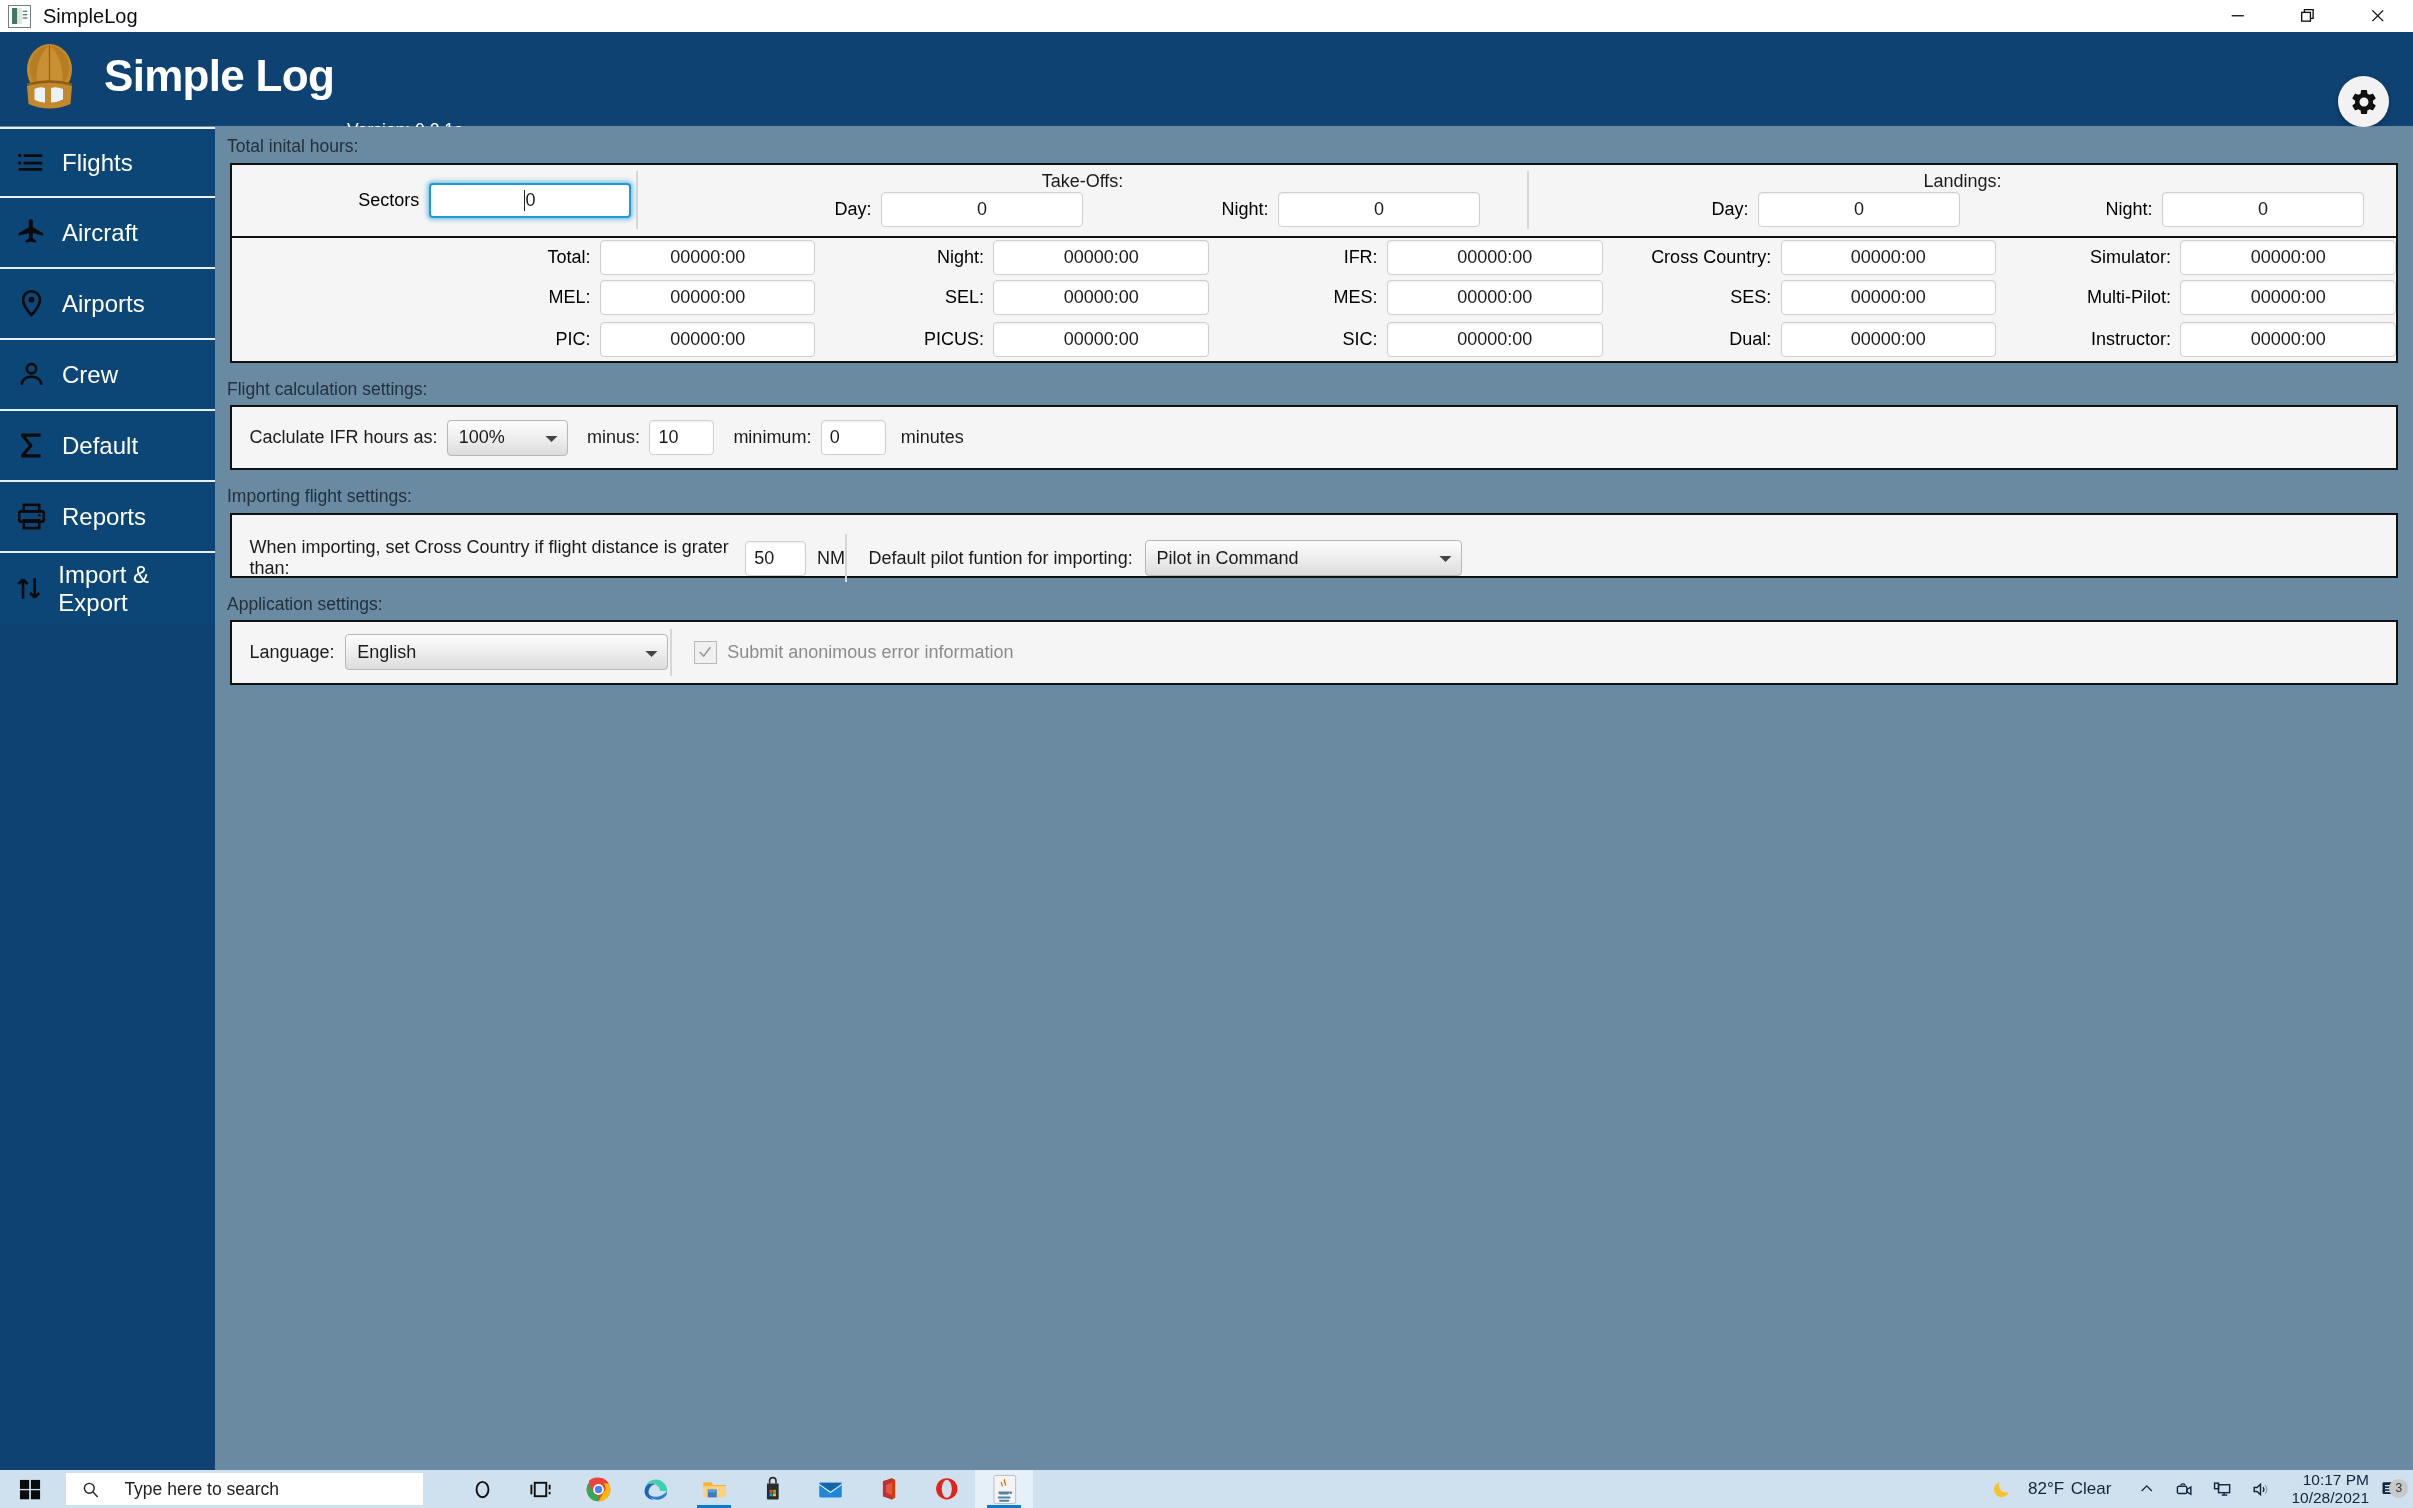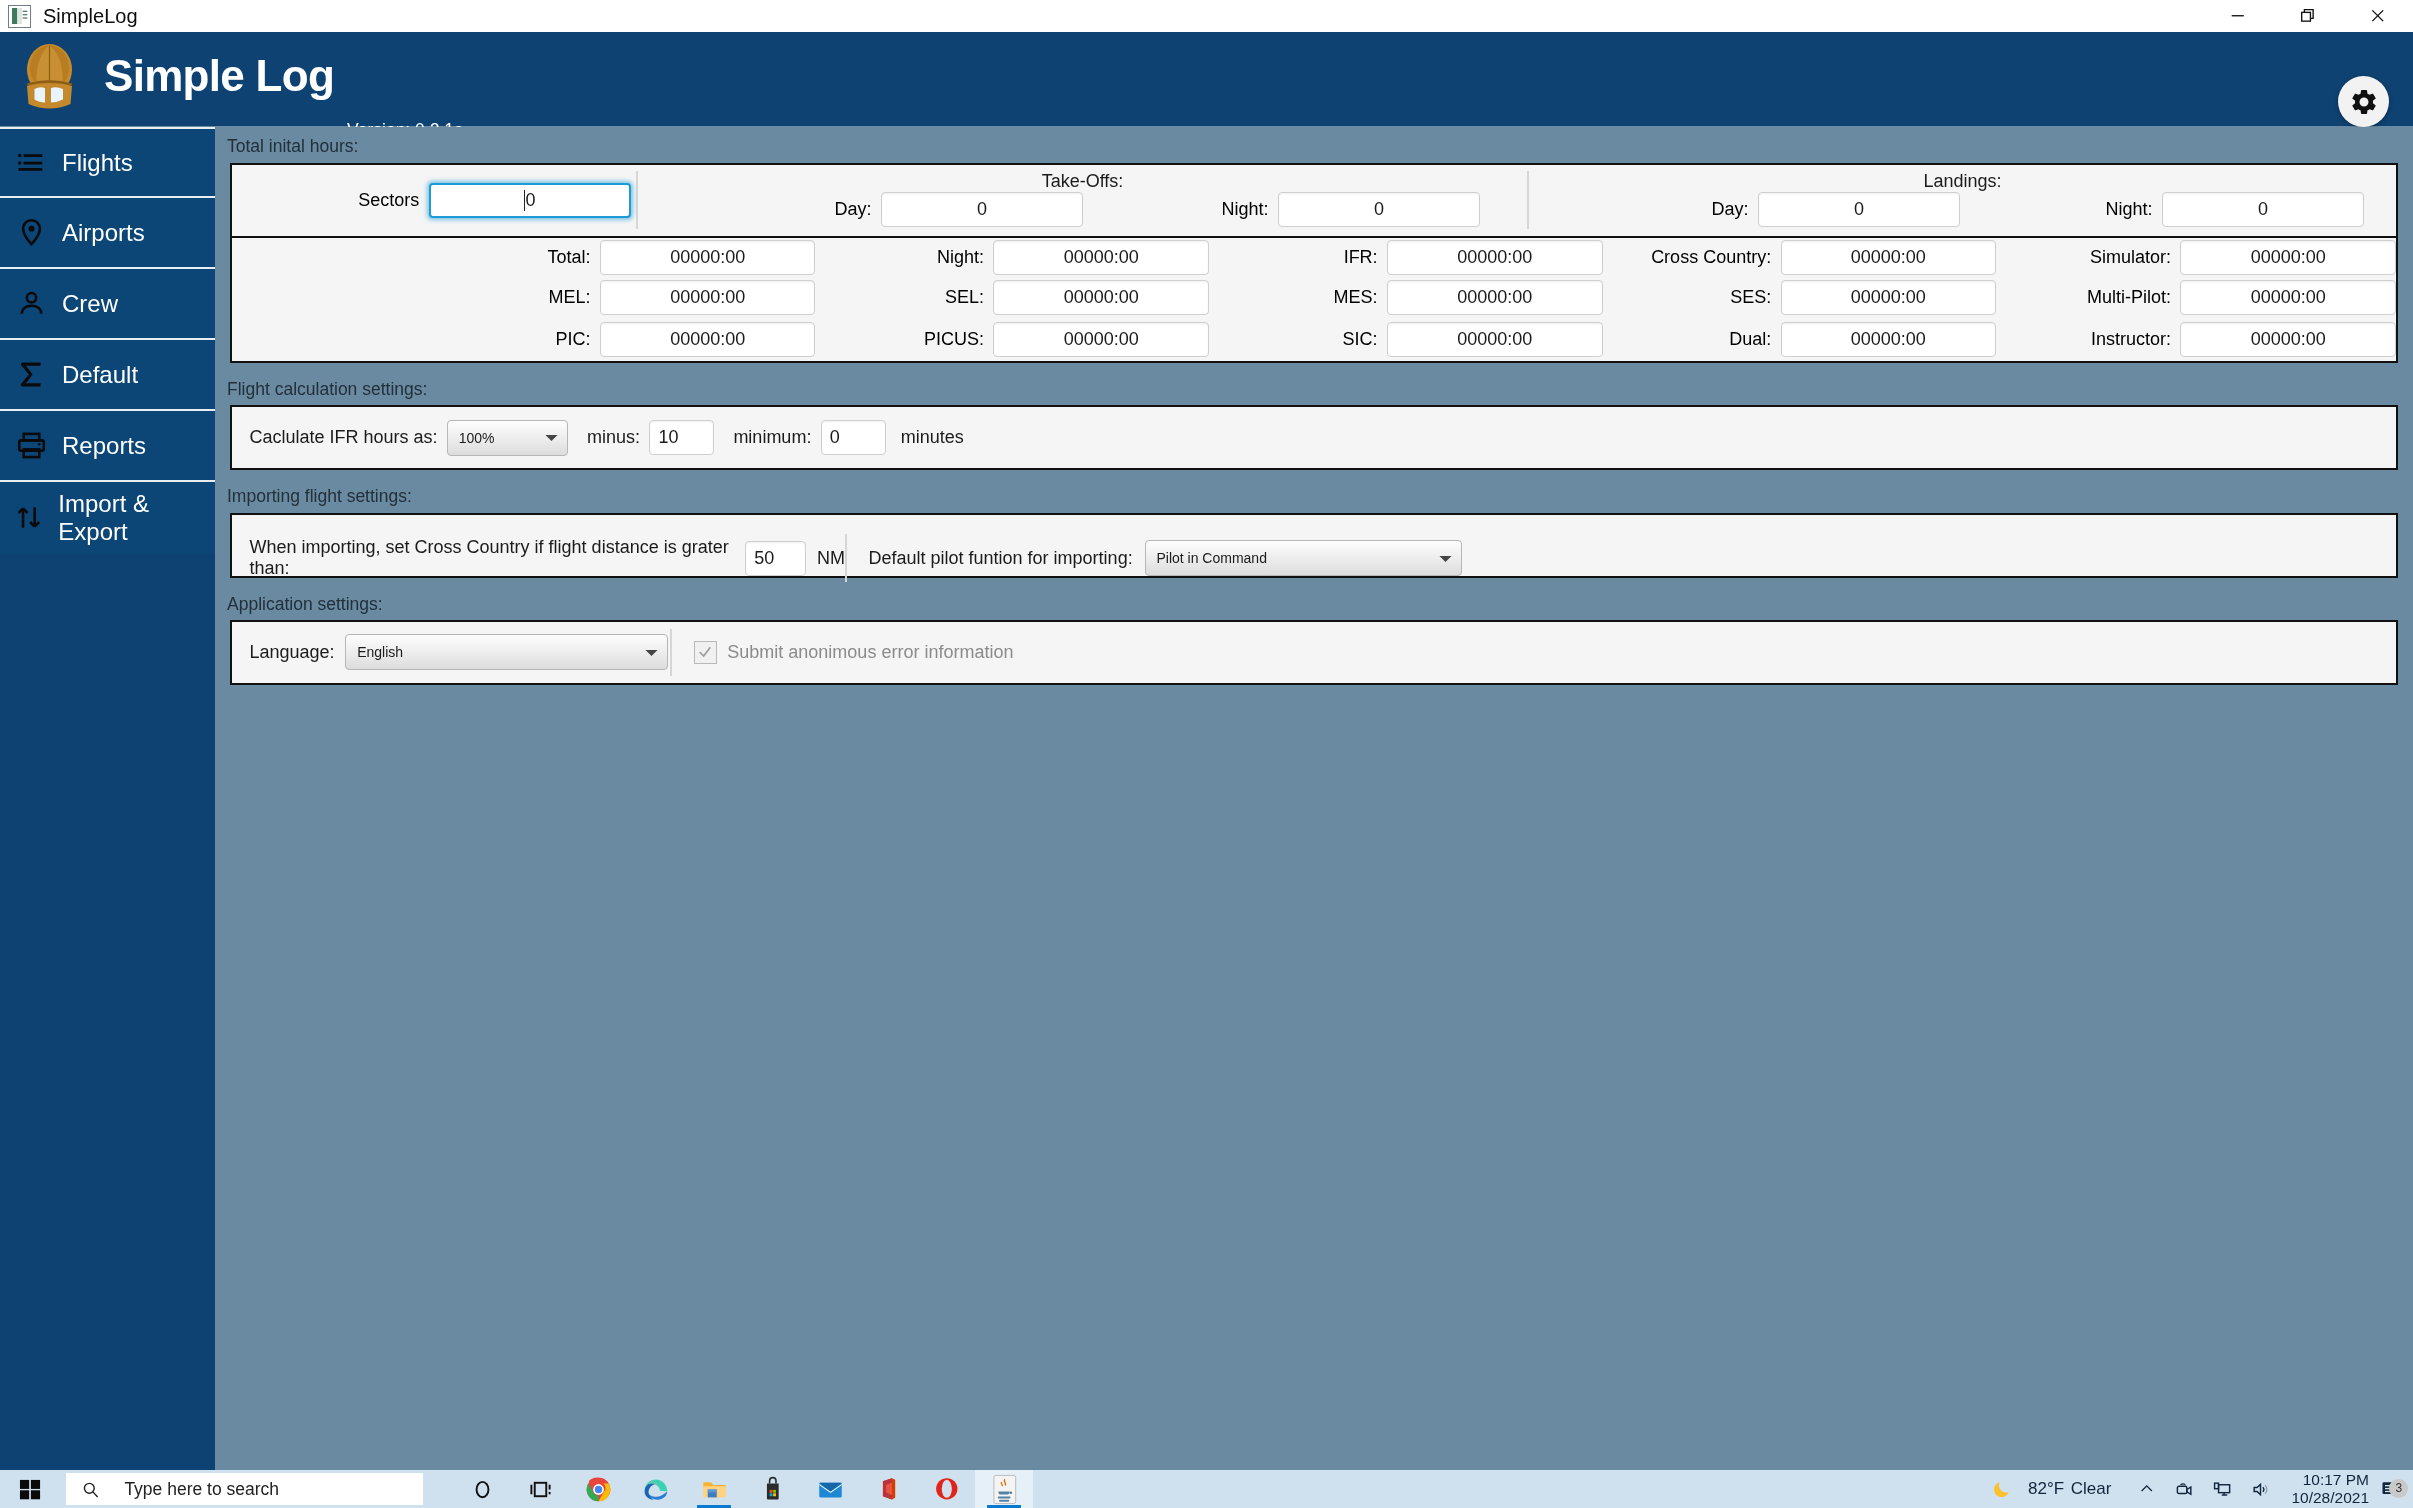--- a/index.html
+++ b/index.html
@@ -107,21 +107,21 @@
     margin-right: 0.7px; vertical-align: middle;
   }
   .group-cap {
     font-size: 18px; color: #1b1b1b; text-align: center;
   }
 
   .combo {
     height: 36px; border: 1.3px solid #b6b6b6; border-radius: 4px;
     background: linear-gradient(180deg,#fdfdfd 0%,#ececec 55%,#dcdcdc 100%);
     display: flex; align-items: center; padding: 0 8px 0 10.8px;
-    font-size: 14px; color: #1b1b1b; position: relative;
+    font-size: 18px; color: #1b1b1b; position: relative;
   }
   .combo .caret-dn { margin-left: auto; }
   .plain-label { font-size: 18px; color: #1b1b1b; }
   .dim-label { font-size: 18px; color: #8b8b8b; }
 
   .chk {
     width: 23px; height: 23px; border: 1.3px solid #b9b9b9; background: #f0f0f0;
     display: flex; align-items: center; justify-content: center;
   }
 
@@ -227,20 +227,28 @@
           <circle cx="3" cy="6" r="1.4" fill="#0a0a0a"></circle>
             <rect x="6" y="5" width="15" height="2.2" fill="#0a0a0a"></rect>
           <circle cx="3" cy="12" r="1.4" fill="#0a0a0a"></circle>
             <rect x="6" y="11" width="15" height="2.2" fill="#0a0a0a"></rect>
           <rect x="2" y="16" width="19" height="2.2" fill="#0a0a0a"></rect>
         </svg>
       </span>
       <span class="nav-label">Flights</span>
     </div>
 
+    <div class="nav-item">
+      <span class="nav-ico">
+        <svg width="31" height="31" viewBox="0 0 24 24">
+          <path fill="#0a0a0a" d="M21 14.5v-2l-8-4.5V3a1.5 1.5 0 0 0-3 0v5L2 12.5v2l8-2.2v4.1l-2.4 1.7V20l3.9-1 3.9 1v-1.9L13 16.4v-4.1l8 2.2z"></path>
+        </svg>
+      </span>
+      <span class="nav-label">Aircraft</span>
+    </div>
 
     <div class="nav-item">
       <span class="nav-ico">
         <svg width="31" height="31" viewBox="0 0 24 24">
           <path fill="none" stroke="#0a0a0a" stroke-width="2" d="M12 2.5a6.5 6.5 0 0 0-6.5 6.5c0 4.9 6.5 12 6.5 12s6.5-7.1 6.5-12A6.5 6.5 0 0 0 12 2.5z"></path>
           <circle cx="12" cy="9" r="2.3" fill="#0a0a0a"></circle>
         </svg>
       </span>
       <span class="nav-label">Airports</span>
     </div>

